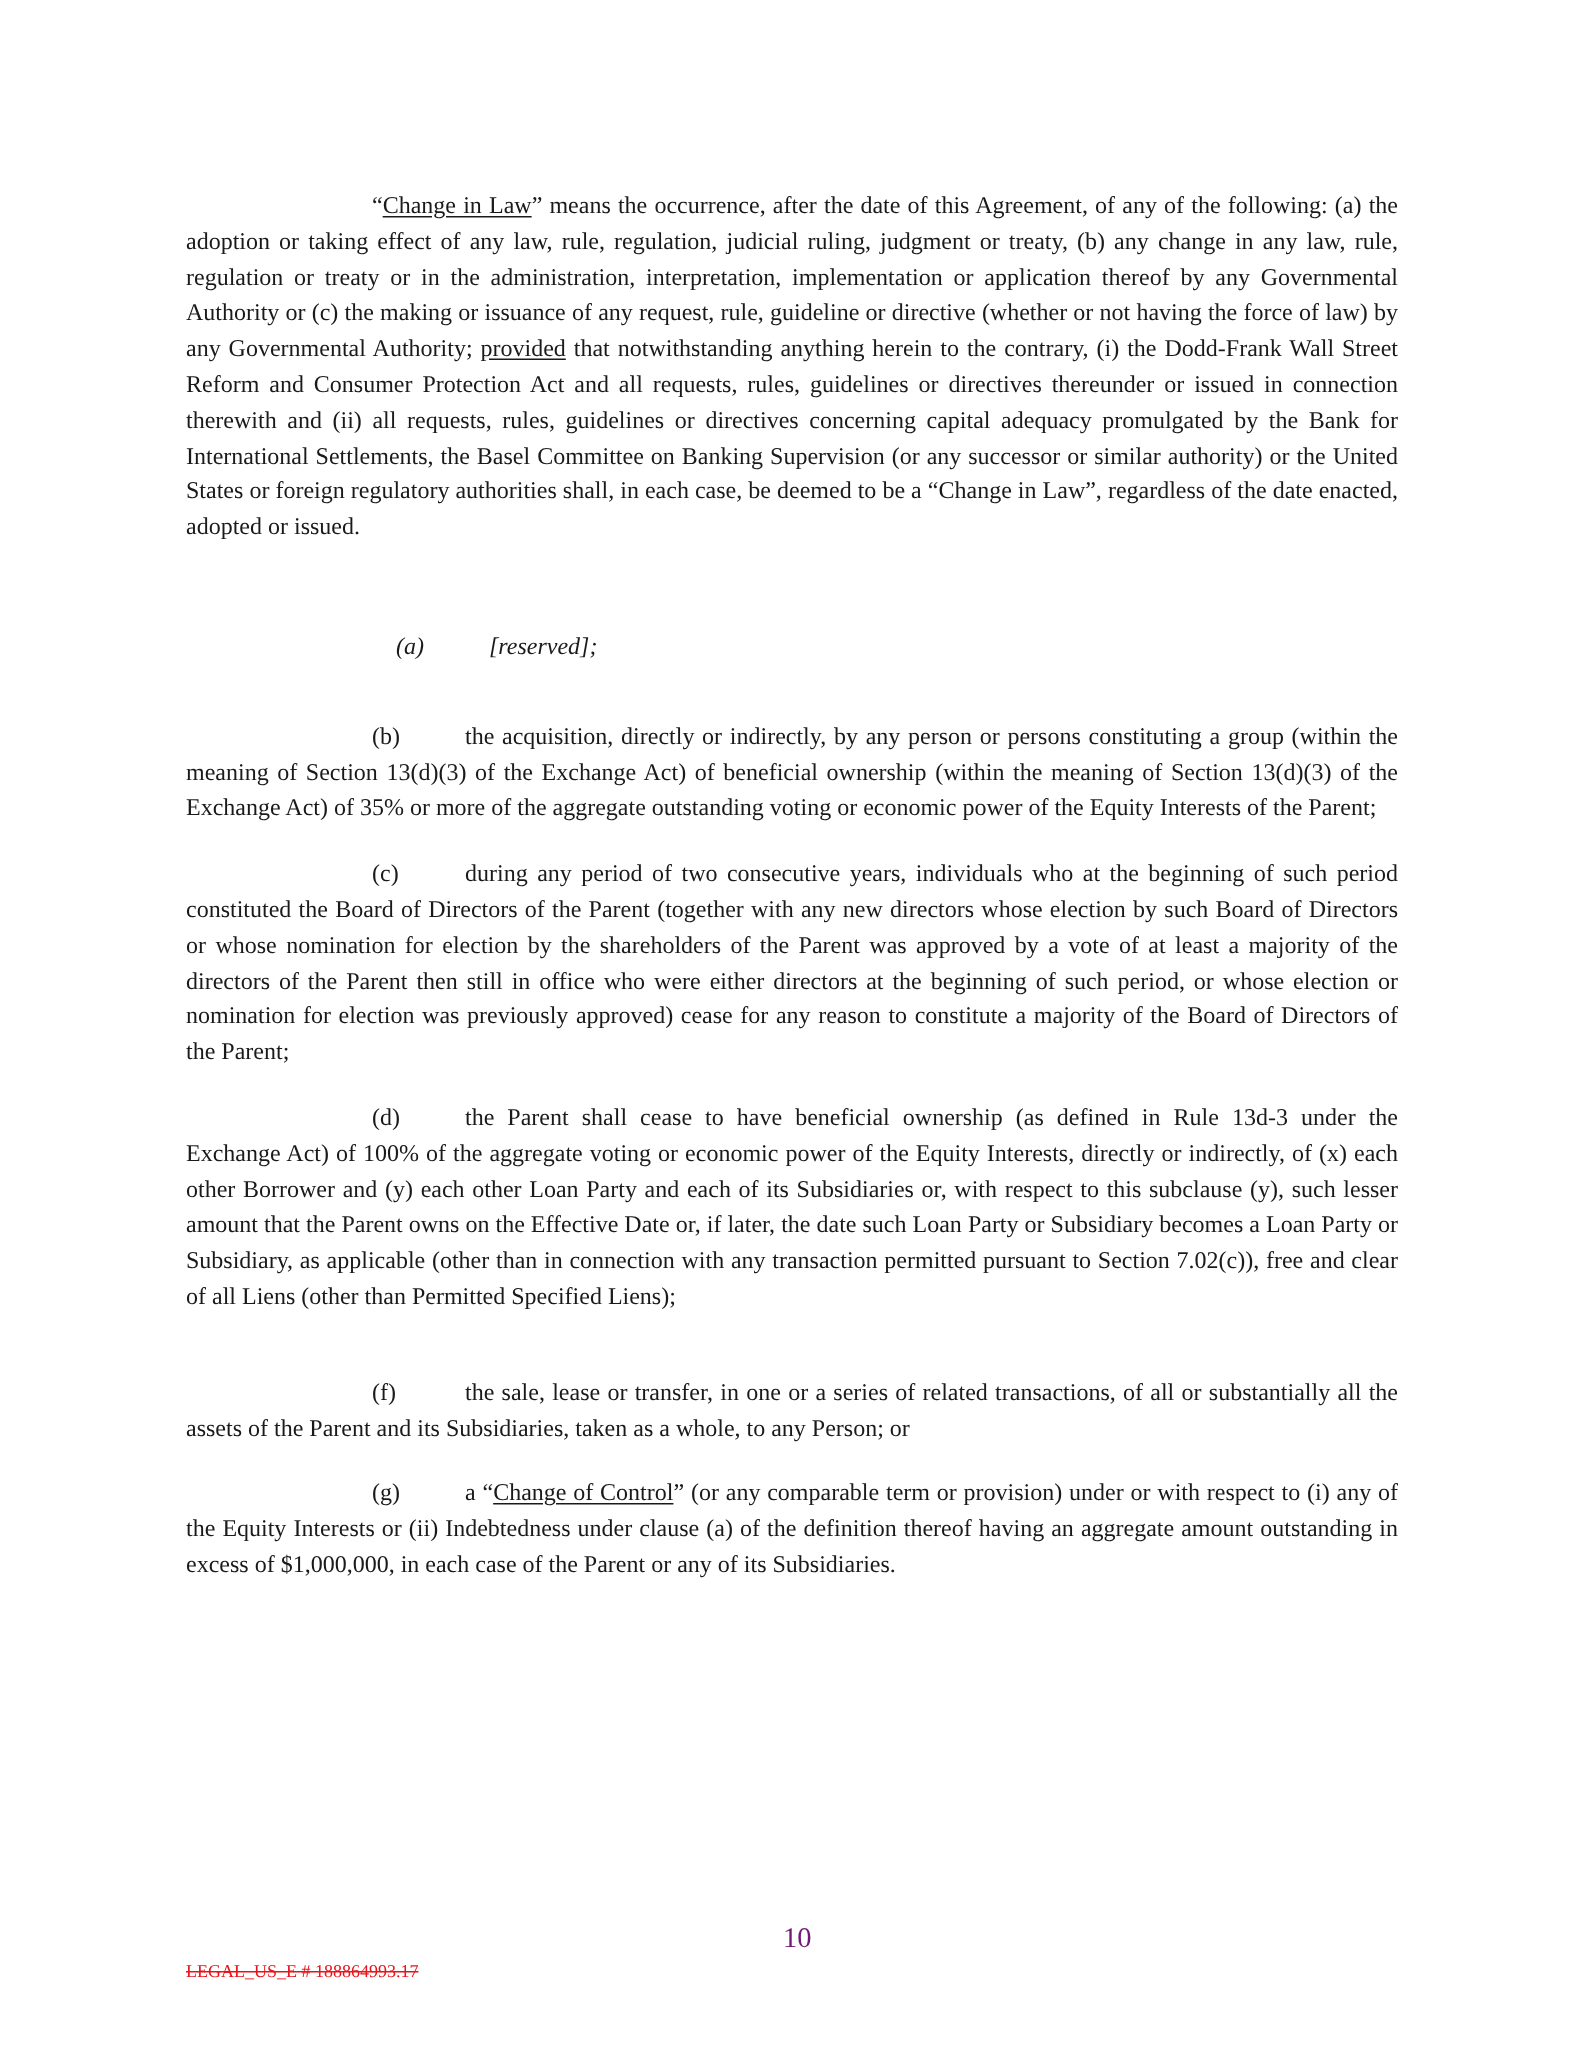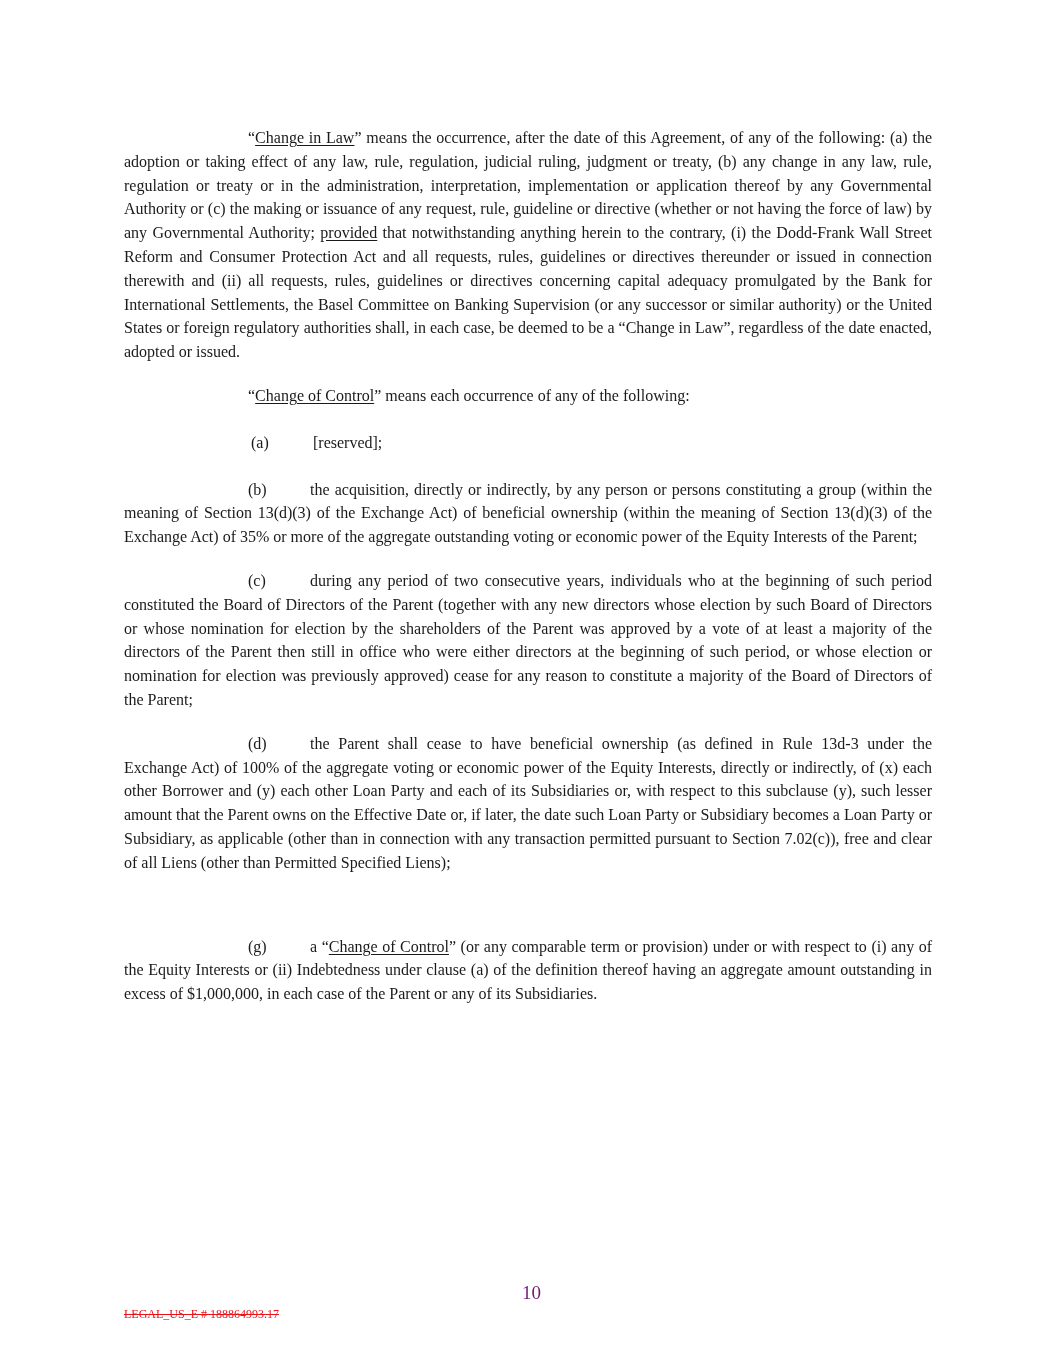--- a/index.html
+++ b/index.html
@@ -8,42 +8,41 @@
       position: absolute; left: 124px; top: 126px; width: 808px;
       font-family: "Liberation Serif", serif; font-size: 16px; line-height: 23.8px;
       color: #1a1a1a;
     }
     .para { text-align: justify; margin: 0; }
     .first-indent { text-indent: 124px; }
     .u { text-decoration: underline; text-underline-offset: 2px; }
     .gap-sm { height: 20px; }
     .clause { text-align: justify; margin: 0; text-indent: 124px; }
     .clause .label { display: inline-block; text-indent: 0; width: 62px; }
-    .solo { margin: 3px; padding-left: 124px; }
+    .solo { margin: 16px; padding-left: 124px; font-style: italic; }
     .solo .label { display: inline-block; width: 62px; }
     .page-number {
       position: absolute; left: 4px; width: 1055px; top: 1282px; text-align: center;
       font-family: "Liberation Serif", serif; font-size: 19px; color: #701a75;
     }
     .footer-id {
       position: absolute; left: 124px; top: 1307px;
       font-family: "Liberation Serif", serif; font-weight: normal; font-size: 12px;
       color: #e8141b; text-decoration: line-through;
     }
   </style>
 </head>
 <body>
 
 <div class="page">
 
   <p class="para first-indent"><span>“</span><span class="u">Change in Law</span><span>” means the occurrence, after the date of this Agreement, of any of the following: (a) the adoption or taking effect of any law, rule, regulation, judicial ruling, judgment or treaty, (b) any change in any law, rule, regulation or treaty or in the administration, interpretation, implementation or application thereof by any Governmental Authority or (c) the making or issuance of any request, rule, guideline or directive (whether or not having the force of law) by any Governmental Authority; </span><span class="u">provided</span><span> that notwithstanding anything herein to the contrary, (i) the Dodd-Frank Wall Street Reform and Consumer Protection Act and all requests, rules, guidelines or directives thereunder or issued in connection therewith and (ii) all requests, rules, guidelines or directives concerning capital adequacy promulgated by the Bank for International Settlements, the Basel Committee on Banking Supervision (or any successor or similar authority) or the United States or foreign regulatory authorities shall, in each case, be deemed to be a “Change in Law”, regardless of the date enacted, adopted or issued.</span></p>
 
   <div class="gap-sm"></div>
 
-  <p class="para first-indent"><span>“</span><span class="u">Change of Control</span><span>” means each occurrence of any of the following:</span></p>
 
   <div class="gap-sm"></div>
 
   <p class="solo"><span class="label">(a)</span><span>[reserved];</span></p>
 
   <div class="gap-sm"></div>
 
   <p class="clause"><span class="label">(b)</span><span>the acquisition, directly or indirectly, by any person or persons constituting a group (within the meaning of Section 13(d)(3) of the Exchange Act) of beneficial ownership (within the meaning of Section 13(d)(3) of the Exchange Act) of 35% or more of the aggregate outstanding voting or economic power of the Equity Interests of the Parent;</span></p>
 
   <div class="gap-sm"></div>
@@ -52,20 +51,21 @@
 
   <div class="gap-sm"></div>
 
   <p class="clause"><span class="label">(d)</span><span>the Parent shall cease to have beneficial ownership (as defined in Rule 13d-3 under the Exchange Act) of 100% of the aggregate voting or economic power of the Equity Interests, directly or indirectly, of (x) each other Borrower and (y) each other Loan Party and each of its Subsidiaries or, with respect to this subclause (y), such lesser amount that the Parent owns on the Effective Date or, if later, the date such Loan Party or Subsidiary becomes a Loan Party or Subsidiary, as applicable (other than in connection with any transaction permitted pursuant to Section 7.02(c)), free and clear of all Liens (other than Permitted Specified Liens);</span></p>
 
   <div class="gap-sm"></div>
 
 
   <div class="gap-sm"></div>
 
+  <p class="clause"><span class="label">(f)</span><span>the sale, lease or transfer, in one or a series of related transactions, of all or substantially all the assets of the Parent and its Subsidiaries, taken as a whole, to any Person; or</span></p>
 
   <div class="gap-sm"></div>
 
   <p class="clause"><span class="label">(g)</span><span>a “</span><span class="u">Change of Control</span><span>” (or any comparable term or provision) under or with respect to (i) any of the Equity Interests or (ii) Indebtedness under clause (a) of the definition thereof having an aggregate amount outstanding in excess of $1,000,000, in each case of the Parent or any of its Subsidiaries.</span></p>
 
 </div>
 
 <div class="page-number">10</div>
 <div class="footer-id">LEGAL_US_E # 188864993.17</div>
 

